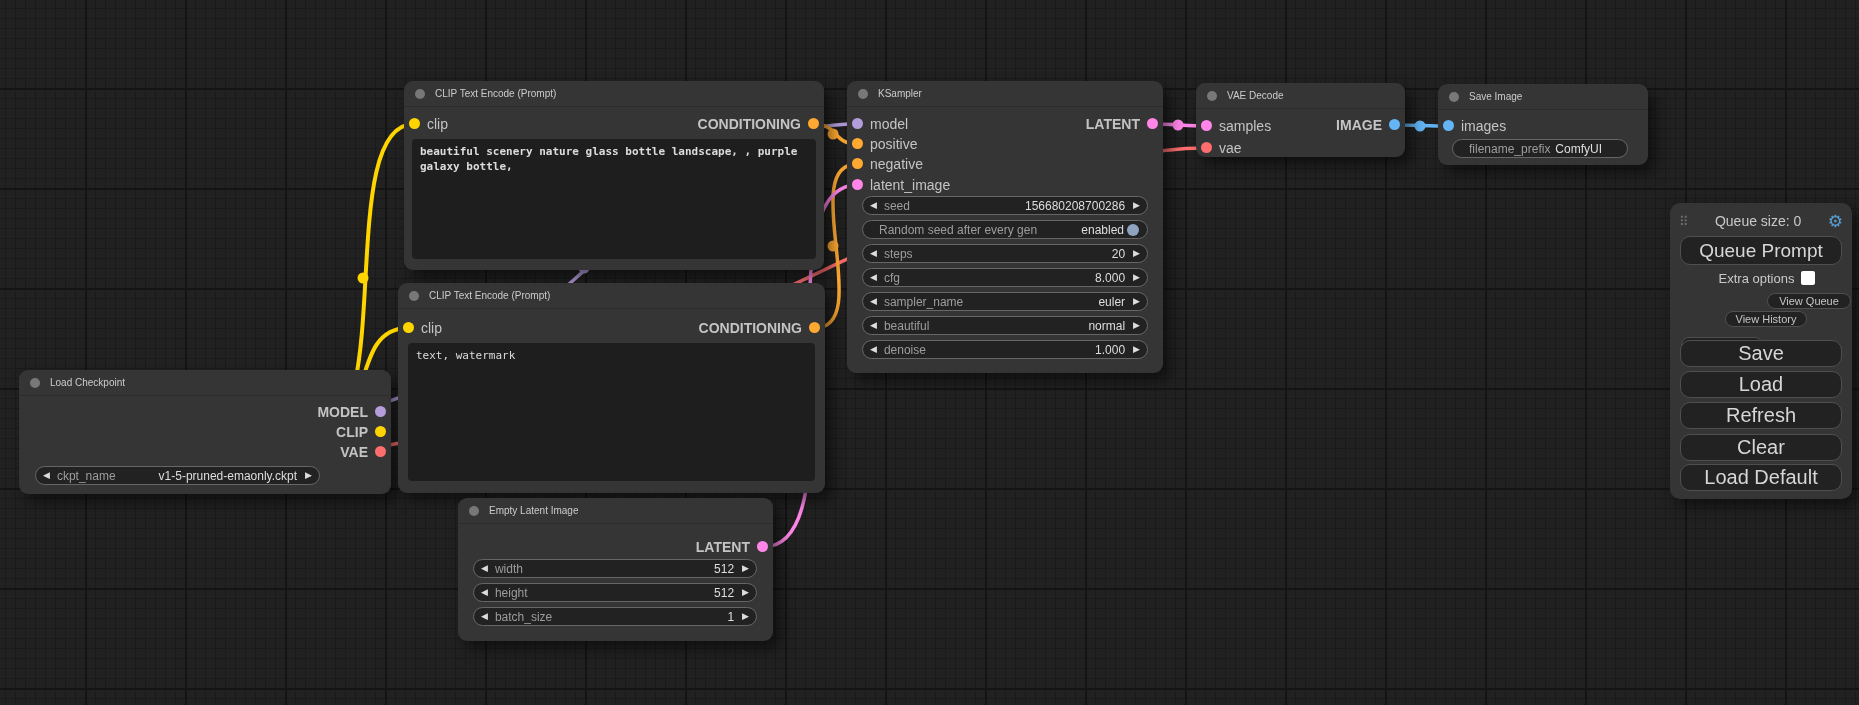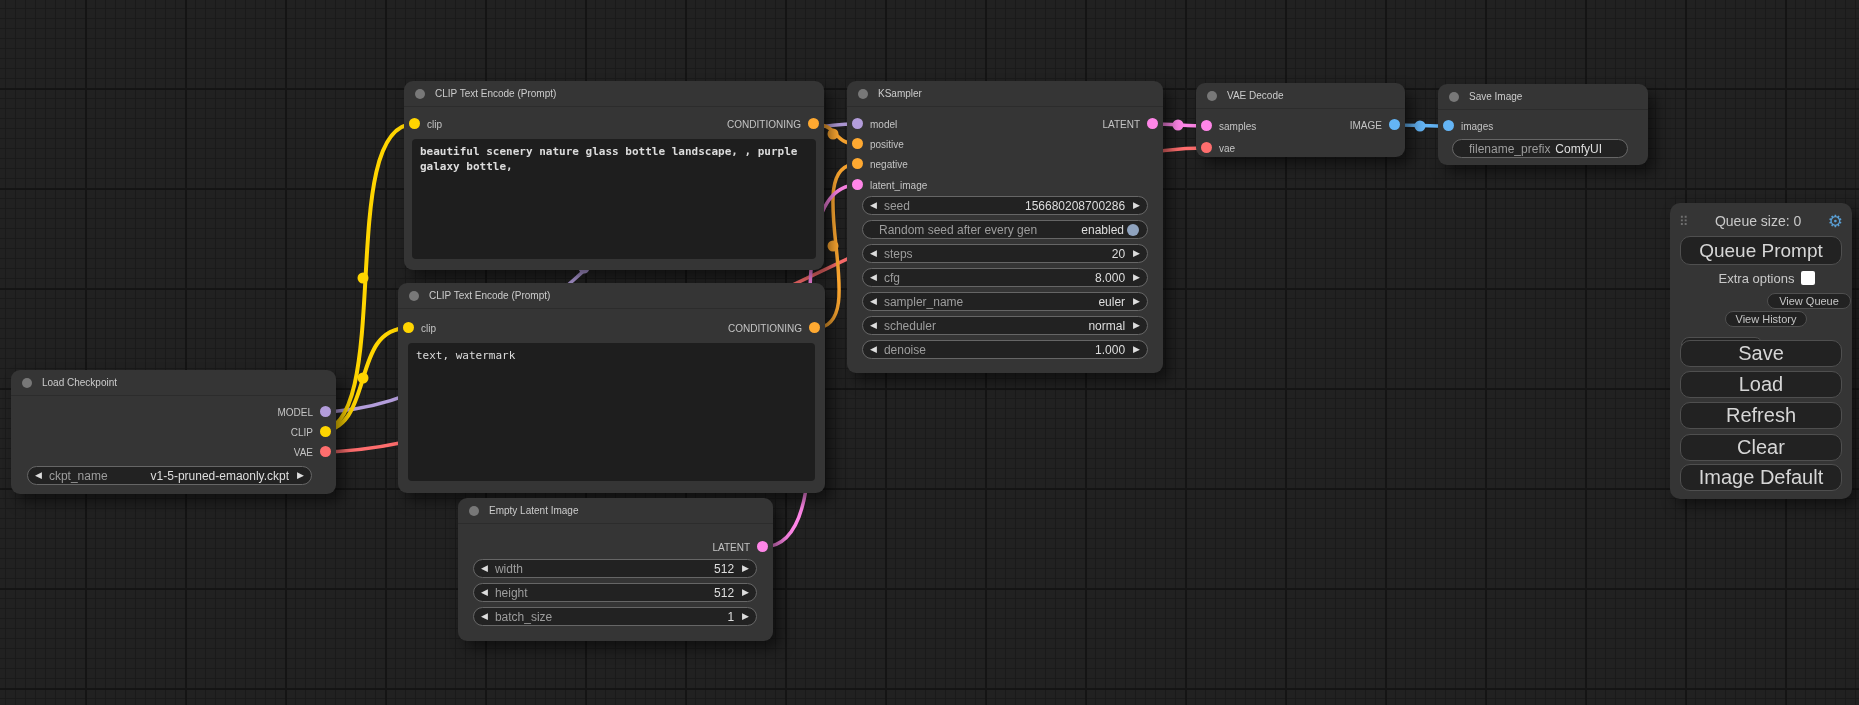--- a/index.html
+++ b/index.html
@@ -17,27 +17,27 @@
   }
   .wires { position:absolute; left:0; top:0; z-index:1; }
   .node {
     position:absolute; background:#353535; border-radius:9px; z-index:2;
     box-shadow:7px 8px 14px rgba(0,0,0,.5); color:#c6c6c6;
   }
   .node-header { height:26px; display:flex; align-items:center; gap:10px; padding:0 11px;
     border-bottom:1px solid #2c2c2c; }
   .title-dot { width:10px; height:10px; border-radius:50%; flex:0 0 auto; }
   .node-title { font-size:10px; color:#cccccc; white-space:nowrap; }
-  .slot { position:absolute; left:0; right:0; height:16px; display:flex; align-items:center; font-size:10px; color:#c4c4c4; }
+  .slot { position:absolute; left:0; right:0; height:16px; display:flex; align-items:center; font-size:14px; color:#c4c4c4; }
   .slot .dot { width:11px; height:11px; border-radius:50%; position:absolute; top:2px; }
   .slot.in  .dot { left:5px; }
   .slot.in  .lbl { margin-left:23px; }
   .slot.out { justify-content:flex-end; }
   .slot.out .dot { right:5px; }
-  .slot.out .lbl { margin-right:23px; }
+  .slot.out .lbl { margin-right:23px;font-weight:bold; }
   .widget {
     position:absolute; height:19px; background:#222222; border:1px solid #666666;
     border-radius:10px; display:flex; align-items:center; font-size:12px; padding:7px 7px;
   }
   .widget .arrow { font-size:9px; color:#dddddd; line-height:1; }
   .widget .wlabel { color:#9d9d9d; margin-left:7px; white-space:nowrap; }
   .widget .sp { flex:1; }
   .widget .wvalue { color:#dedede; margin-right:8px; white-space:nowrap; }
   .widget.noarrow .wlabel { margin-left:9px; }
   .widget.noarrow .wvalue { margin-right:3px; }
@@ -86,21 +86,21 @@
     <circle cx="363" cy="378" r="5.5" fill="#FFD500"></circle>
     <circle cx="584" cy="268" r="5.5" fill="#B39DDB"></circle>
     <circle cx="760" cy="300" r="5.5" fill="#FF6E6E"></circle>
     <circle cx="833" cy="134" r="5.5" fill="#FFA931"></circle>
     <circle cx="833" cy="246" r="5.5" fill="#FFA931"></circle>
     <circle cx="807" cy="366" r="5.5" fill="#FF86E8"></circle>
     <circle cx="1178" cy="125" r="5.5" fill="#FF86E8"></circle>
     <circle cx="1420" cy="126" r="5.5" fill="#64B5F6"></circle>
   </svg>
 
-  <div class="node" style="left:11px; top:370px; width:325px; height:124px;">
+  <div class="node" style="left:19px; top:370px; width:372px; height:124px;">
     <div class="node-header">
       <span class="title-dot" style="background: rgb(120, 120, 120);"></span>
       <span class="node-title">Load Checkpoint</span>
     </div>
     <div class="slot out" style="top:34px;">
       <span class="lbl">MODEL</span>
       <span class="dot" style="background: rgb(179, 157, 219);"></span>
     </div>
     <div class="slot out" style="top:54px;">
       <span class="lbl">CLIP</span>
@@ -237,21 +237,21 @@
     </div>
     <div class="widget" style="top:211px; left:15px; width:286px;">
       <span class="arrow">◀</span>
       <span class="wlabel">sampler_name</span>
       <span class="sp"></span>
       <span class="wvalue">euler</span>
       <span class="arrow">▶</span>
     </div>
     <div class="widget" style="top:235px; left:15px; width:286px;">
       <span class="arrow">◀</span>
-      <span class="wlabel">scheduler</span>
+      <span class="wlabel">beautiful</span>
       <span class="sp"></span>
       <span class="wvalue">normal</span>
       <span class="arrow">▶</span>
     </div>
     <div class="widget" style="top:259px; left:15px; width:286px;">
       <span class="arrow">◀</span>
       <span class="wlabel">denoise</span>
       <span class="sp"></span>
       <span class="wvalue">1.000</span>
       <span class="arrow">▶</span>
@@ -304,16 +304,16 @@
       <span>Extra options</span>
       <span class="checkbox"></span>
     </div>
     <div class="btn small" style="top:90px; left:11px; width:82px;margin-top:44px;">Queue Front</div>
     <div class="btn small" style="top:90px; left:97px; width:84px;">View Queue</div>
     <div class="btn small" style="top:108px; left:55px; width:82px;">View History</div>
     <div class="btn big" style="top:137px;">Save</div>
     <div class="btn big" style="top:168px;">Load</div>
     <div class="btn big" style="top:199px;">Refresh</div>
     <div class="btn big" style="top:231px;">Clear</div>
-    <div class="btn big" style="top:261px;">Image Default</div>
+    <div class="btn big" style="top:261px;">Load Default</div>
   </div>
 
 </div>
 
 </body></html>

